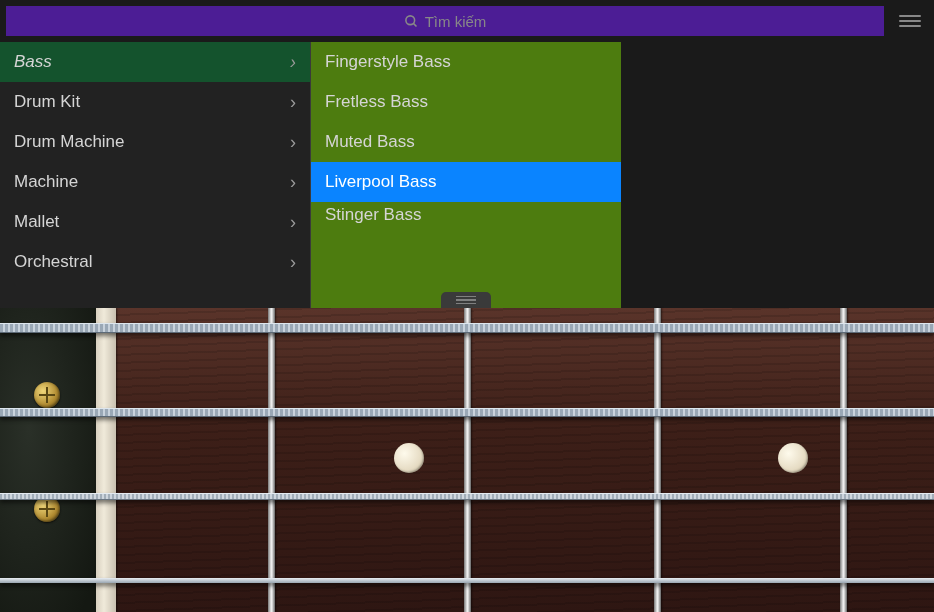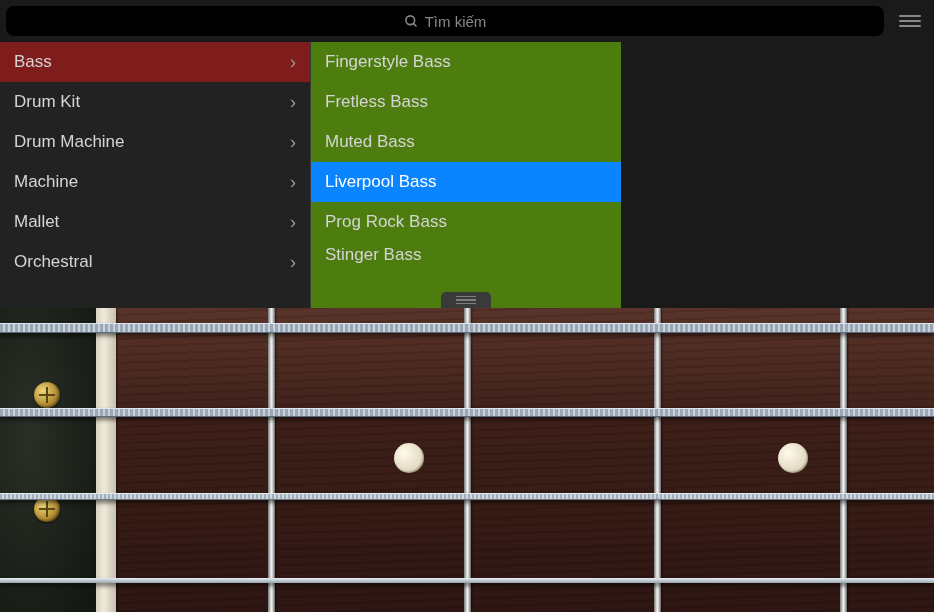--- a/index.html
+++ b/index.html
@@ -14,22 +14,22 @@
     .top-bar {
       height: 42px;
       display: flex;
       align-items: center;
       padding: 6px;
       gap: 8px;
     }
     .search-container {
       flex: 1;
       height: 30px;
-      background: #000000;
-      border-radius: 8px;
+      background: #4c1d95;
+      border-radius: 0;
       display: flex;
       align-items: center;
       justify-content: center;
       gap: 6px;
       color: #888;
       font-size: 15px;
     }
     .hamburger {
       width: 36px;
       height: 30px;
@@ -62,21 +62,22 @@
       height: 40px;
       padding: 0 14px;
       display: flex;
       align-items: center;
       justify-content: space-between;
       color: #d5d5d5;
       font-size: 17px;
       cursor: pointer;
     }
     .category-item.selected {
-      background: #7f1d1d;
+      background: #14532d;
+      font-style: italic;
     }
     .chevron {
       color: #9a9a9a;
       font-size: 18px;
     }
     .sub-list {
       width: 311px;
       background: #4d7c0f;
       border-left: 1px solid #3a3a3a;
       overflow: hidden;
@@ -262,23 +263,20 @@
     </div>
     <div class="sub-item">
       <span>Fretless Bass</span>
     </div>
     <div class="sub-item">
       <span>Muted Bass</span>
     </div>
     <div class="sub-item selected">
       <span>Liverpool Bass</span>
     </div>
-    <div class="sub-item">
-      <span>Prog Rock Bass</span>
-    </div>
     <div class="sub-item" style="overflow:hidden; height:26px">
       <span>Stinger Bass</span>
     </div>
     <div class="drag-handle">
       <span></span>
         <span></span>
         <span></span>
     </div>
   </div>
 </div>

